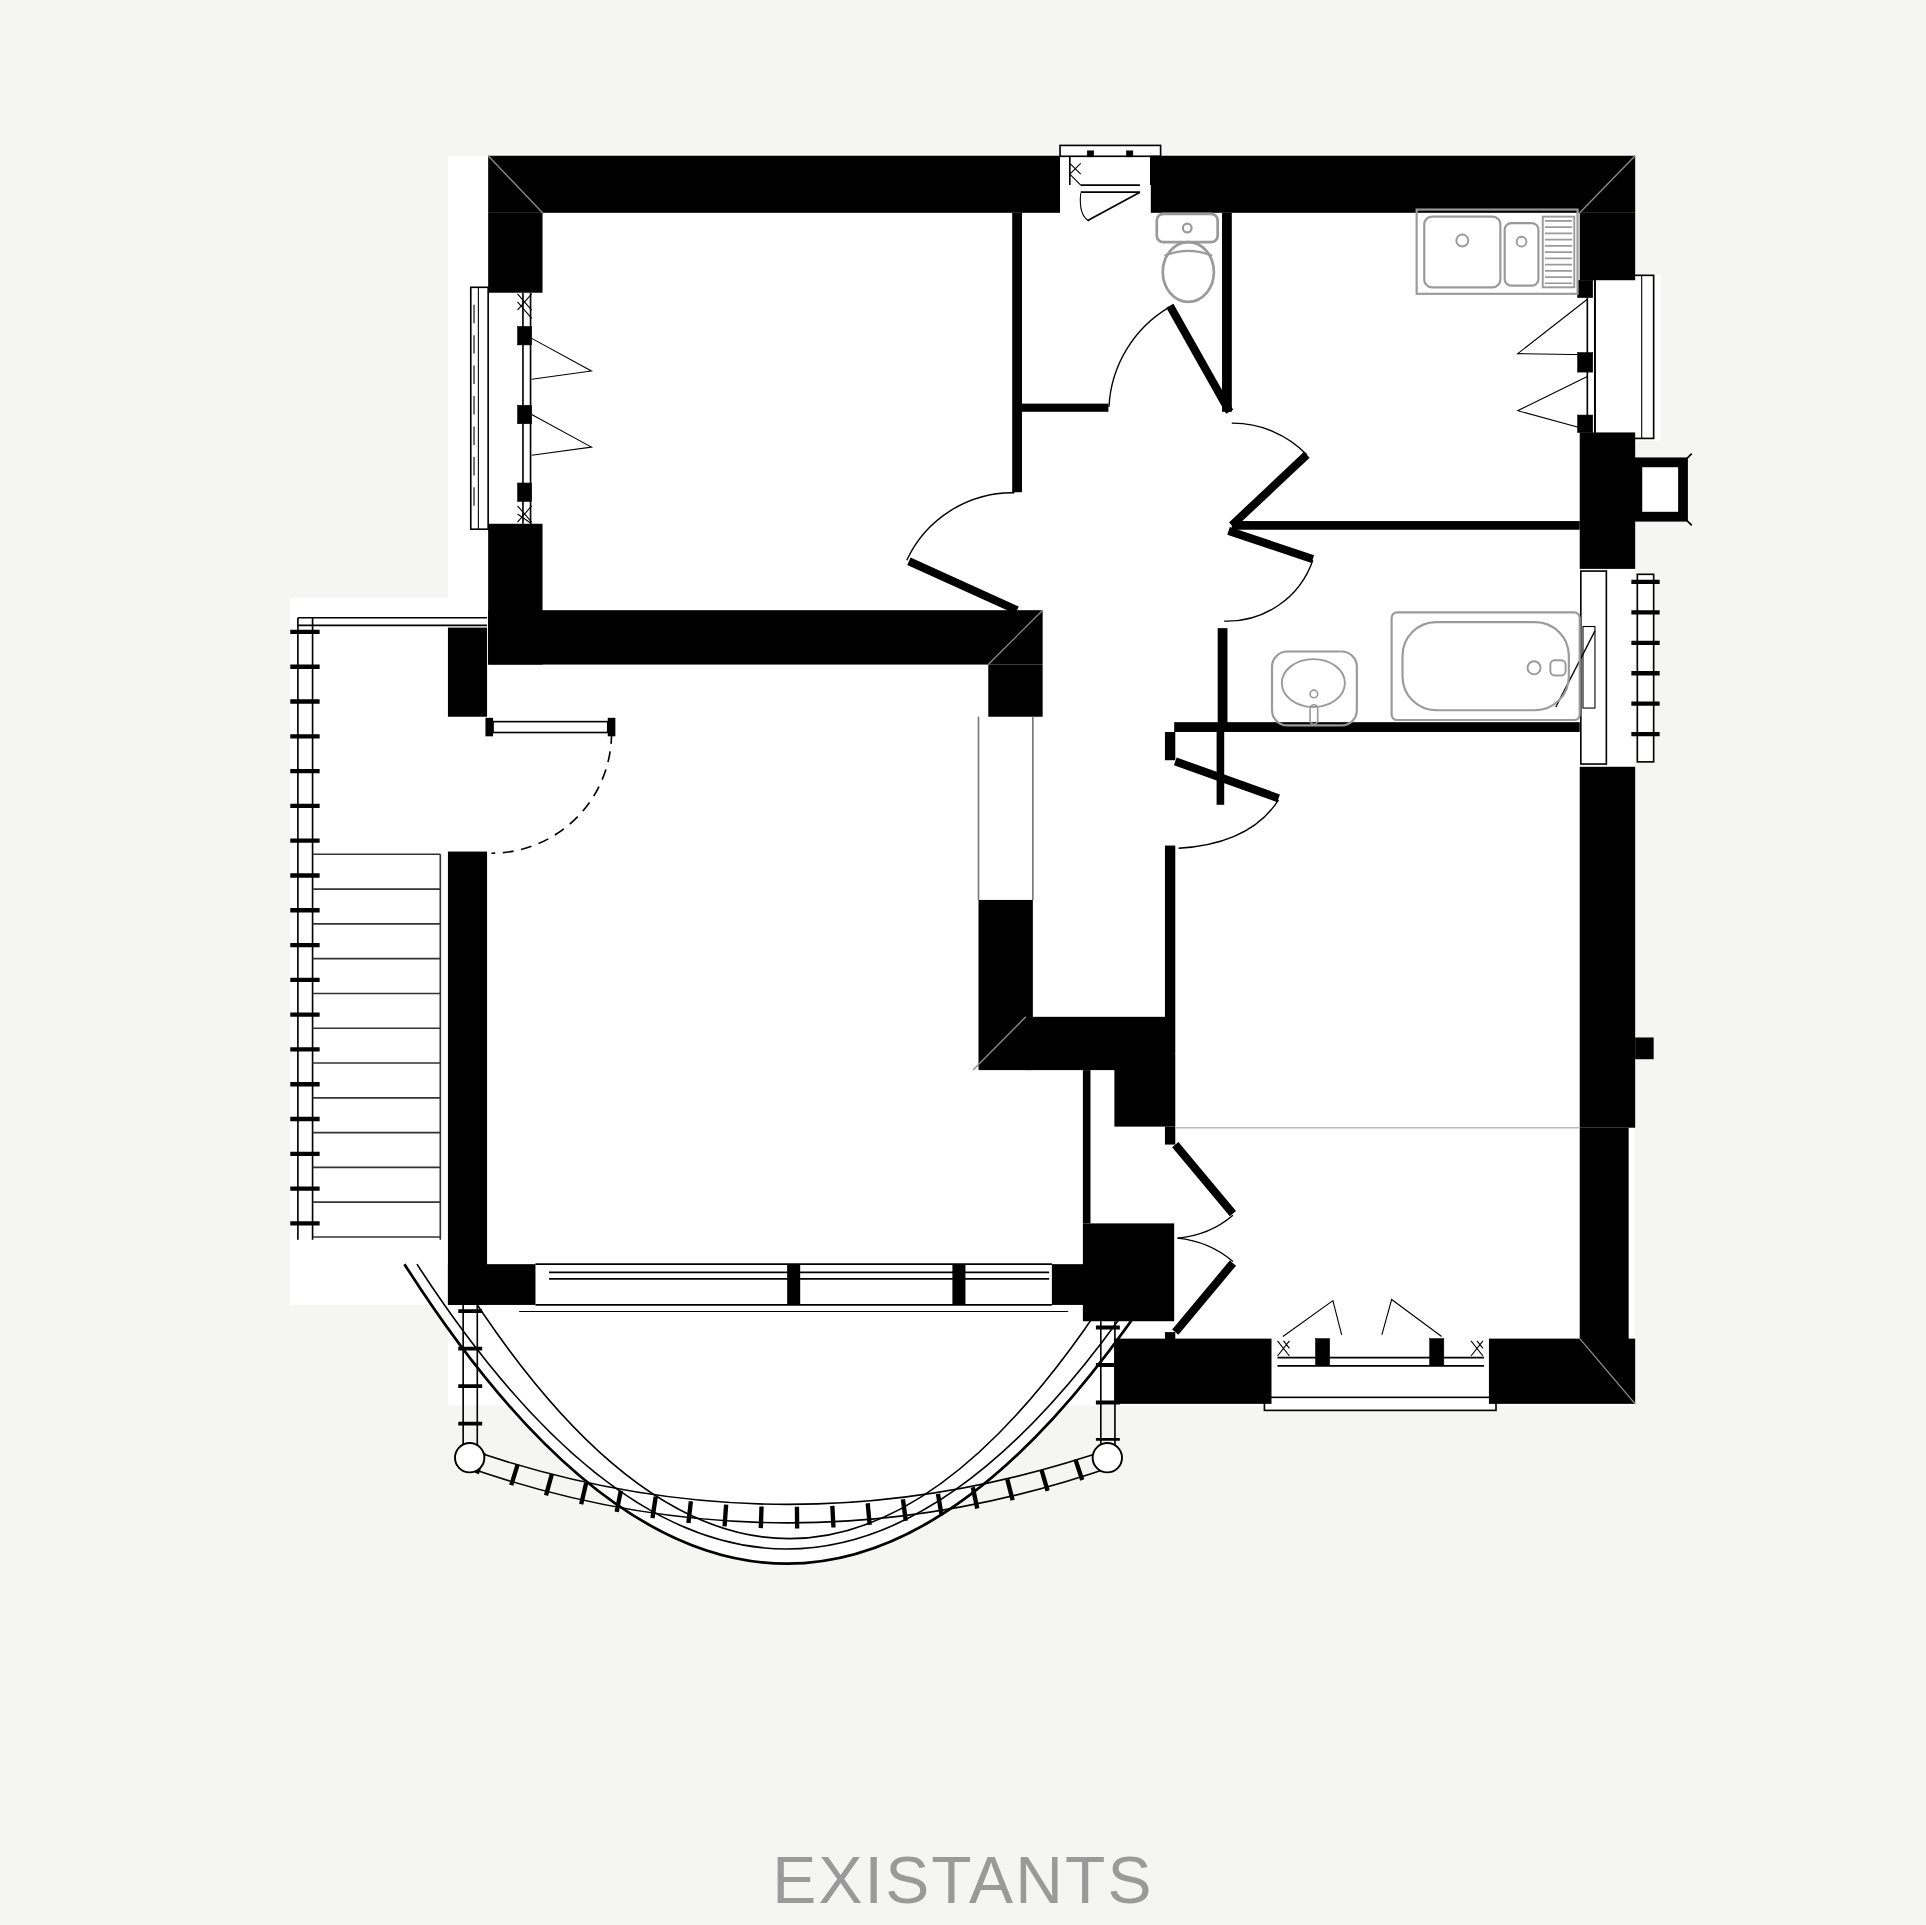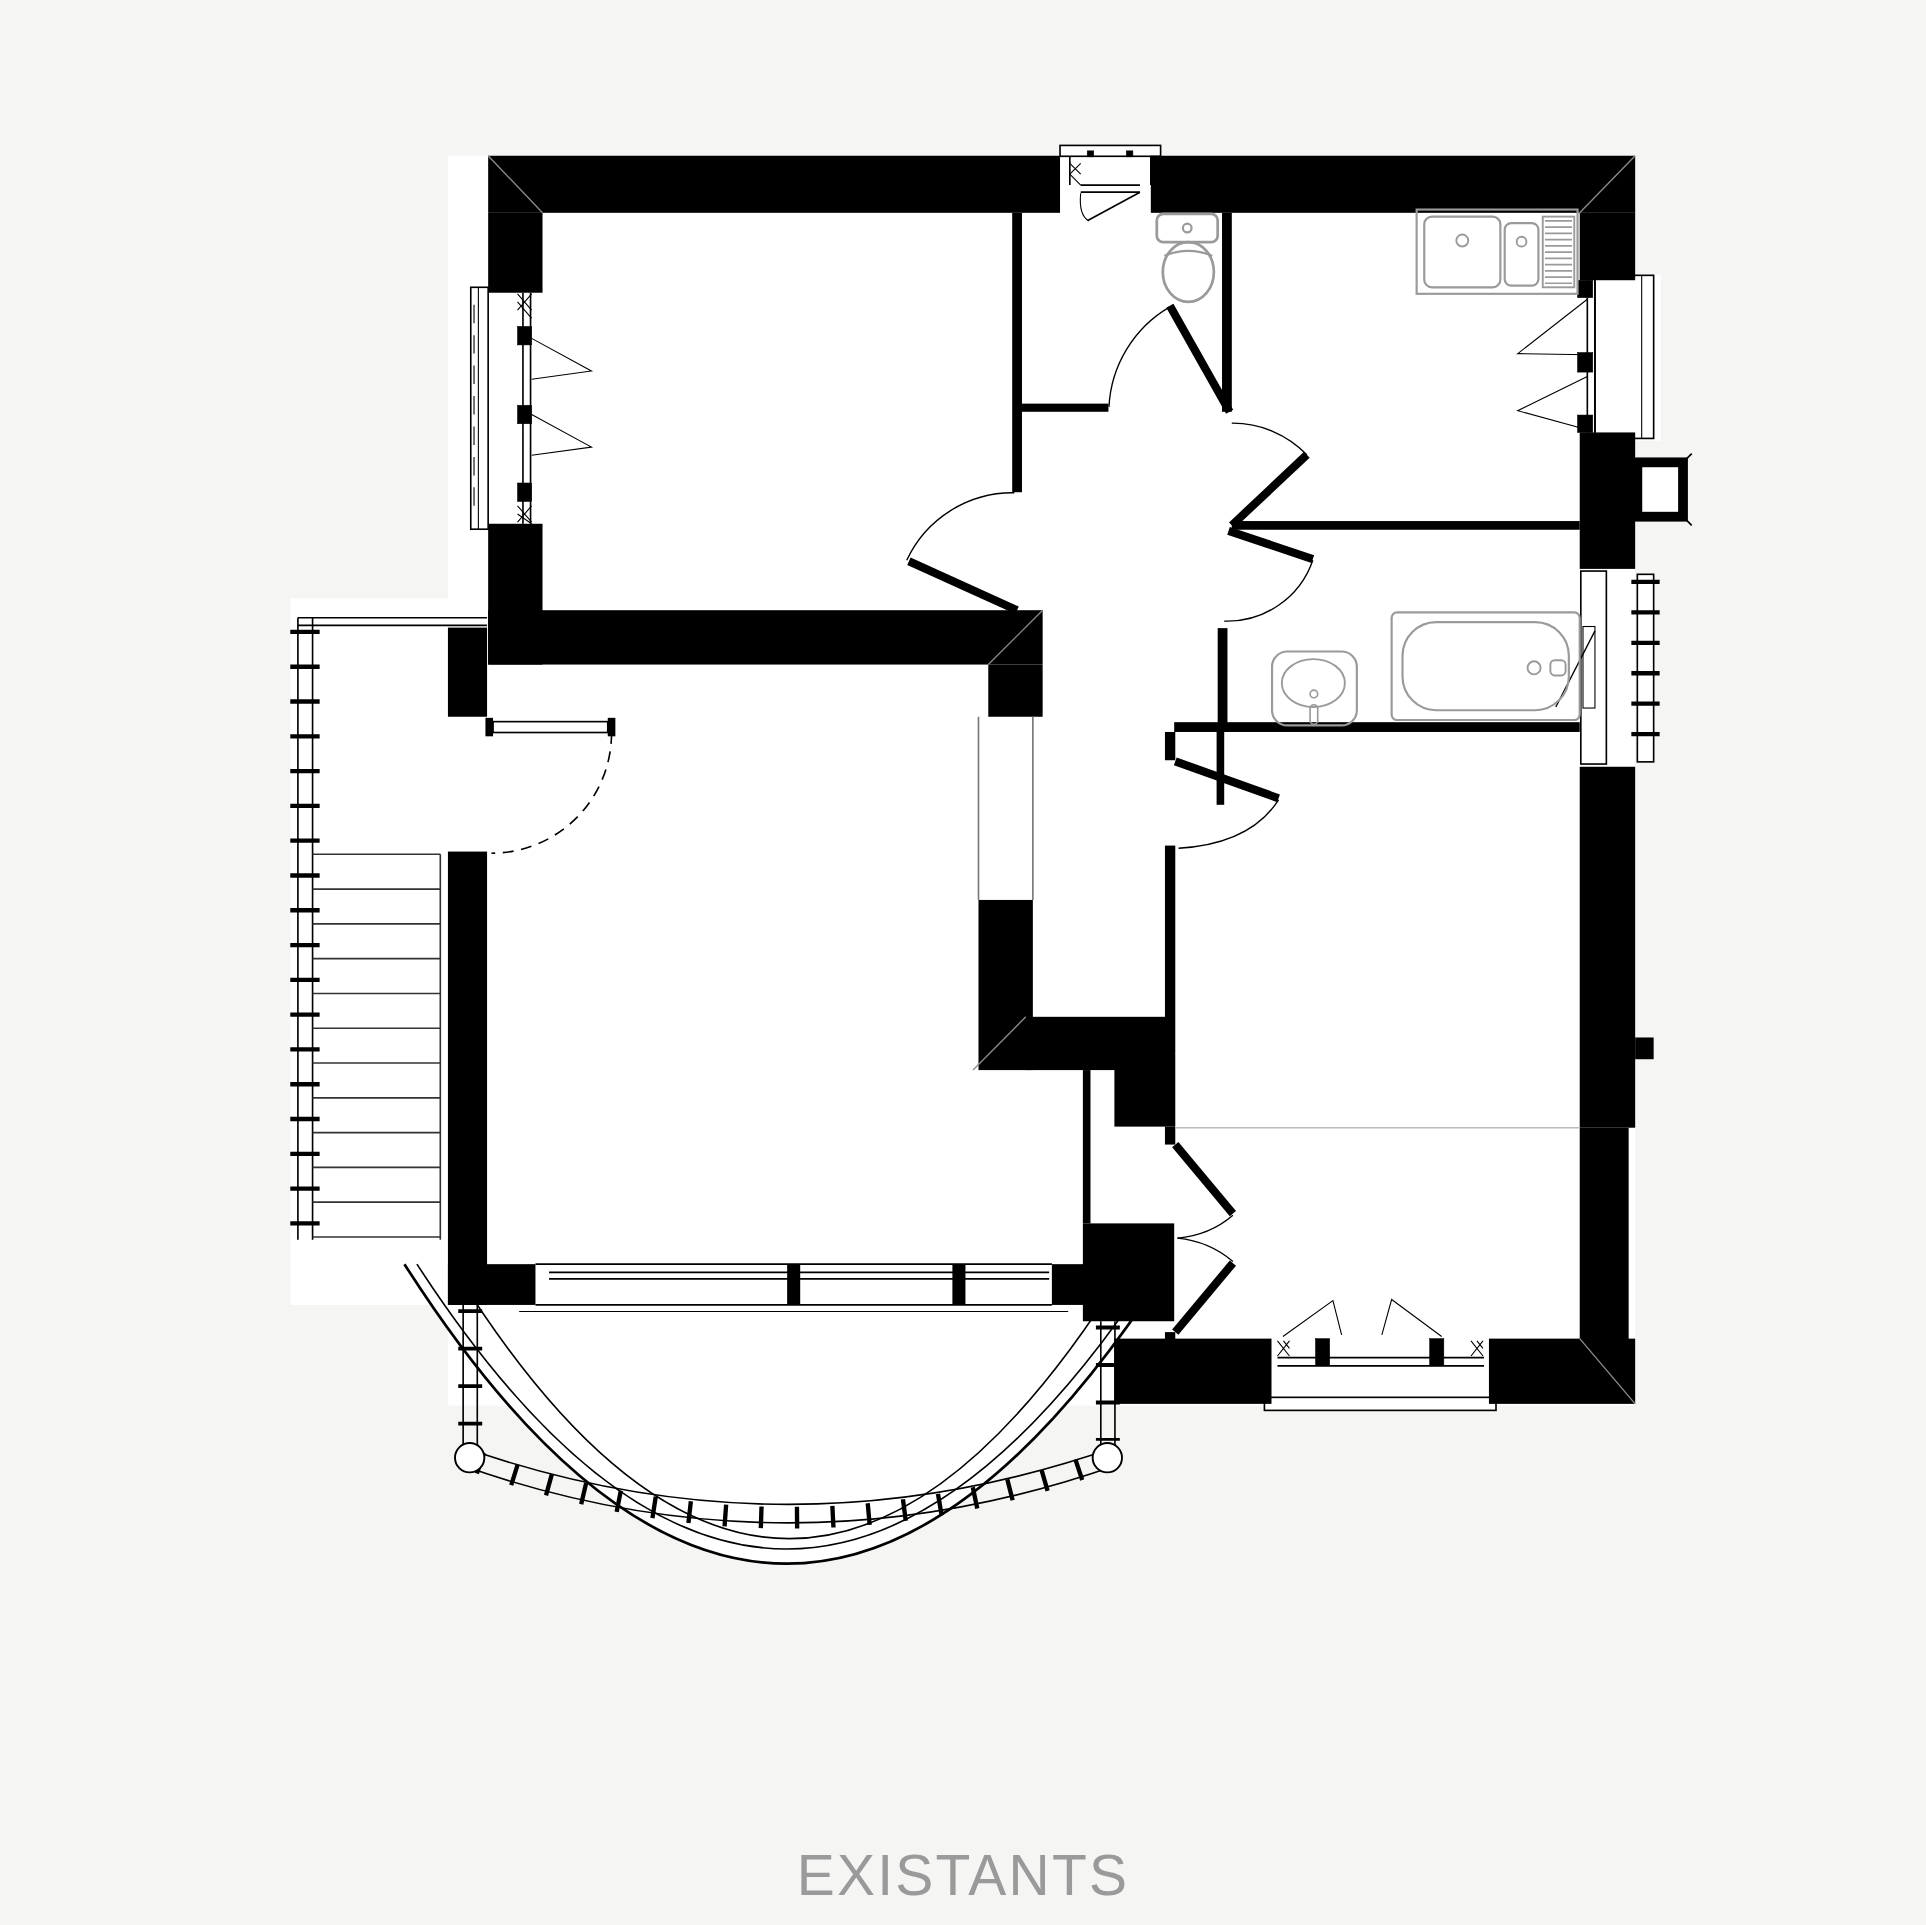--- a/index.html
+++ b/index.html
@@ -1,20 +1,20 @@
 <!DOCTYPE html>
 <html style="font-size:8.7px"><head>
 <meta charset="utf-8">
 <style>
   html,body{margin:0;padding:0;background:#f5f5f4;}
   .sheet{position:relative;width:1926px;height:1926px;background:#f5f5f4;overflow:hidden;
          font-family:"Liberation Sans",sans-serif;}
   .plan-svg{position:absolute;left:0;top:0;width:1926px;height:1926px;display:block;}
   .sheet-title{position:absolute;left:0;right:0;top:1842px;text-align:center;
-ceiling:none;   color:#9a9a9a;font-size:57px;font-weight:400;letter-spacing:2.2px;
+ceiling:none;   color:#9a9a9a;font-size:66px;font-weight:400;letter-spacing:2.2px;
    font-family:"Liberation Sans",sans-serif;}
 </style>
 </head>
 <body>
 
 <div class="sheet">
 
 <svg class="plan-svg" viewBox="0 0 3543 3542" xmlns="http://www.w3.org/2000/svg">
 
   <g>

